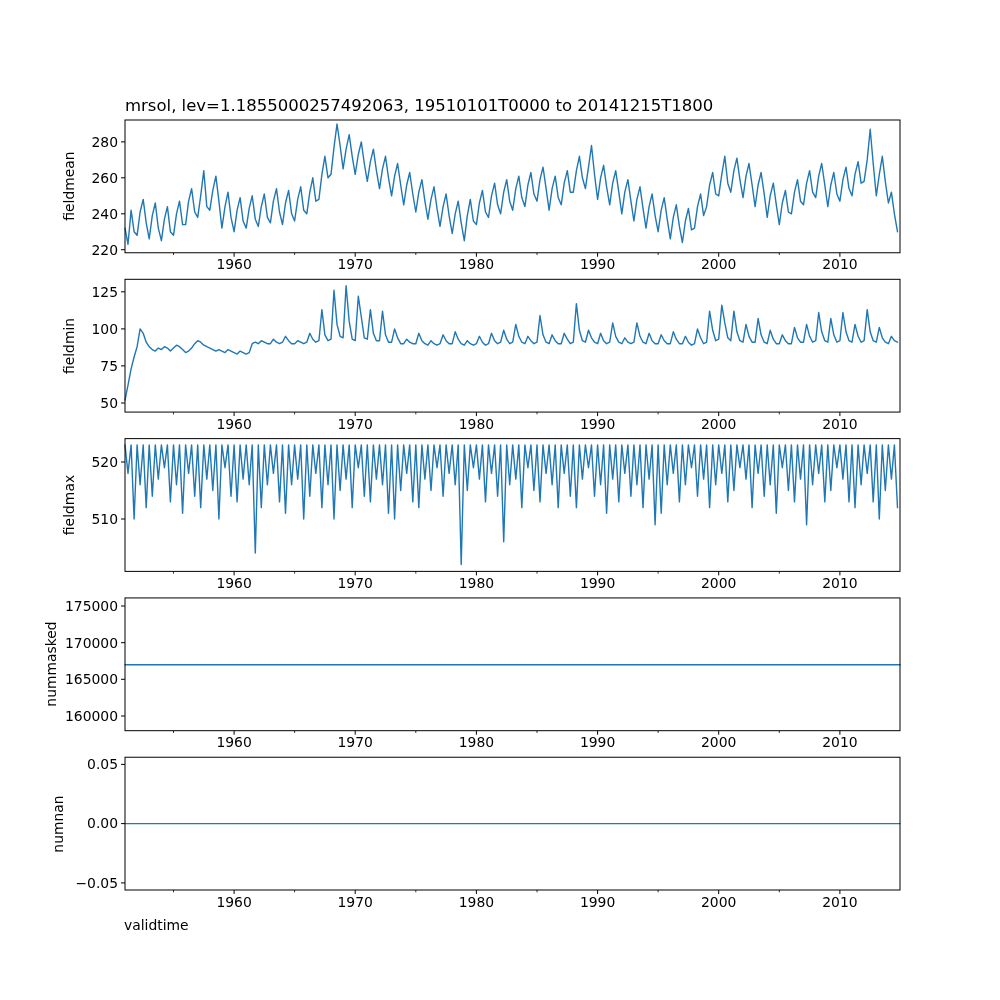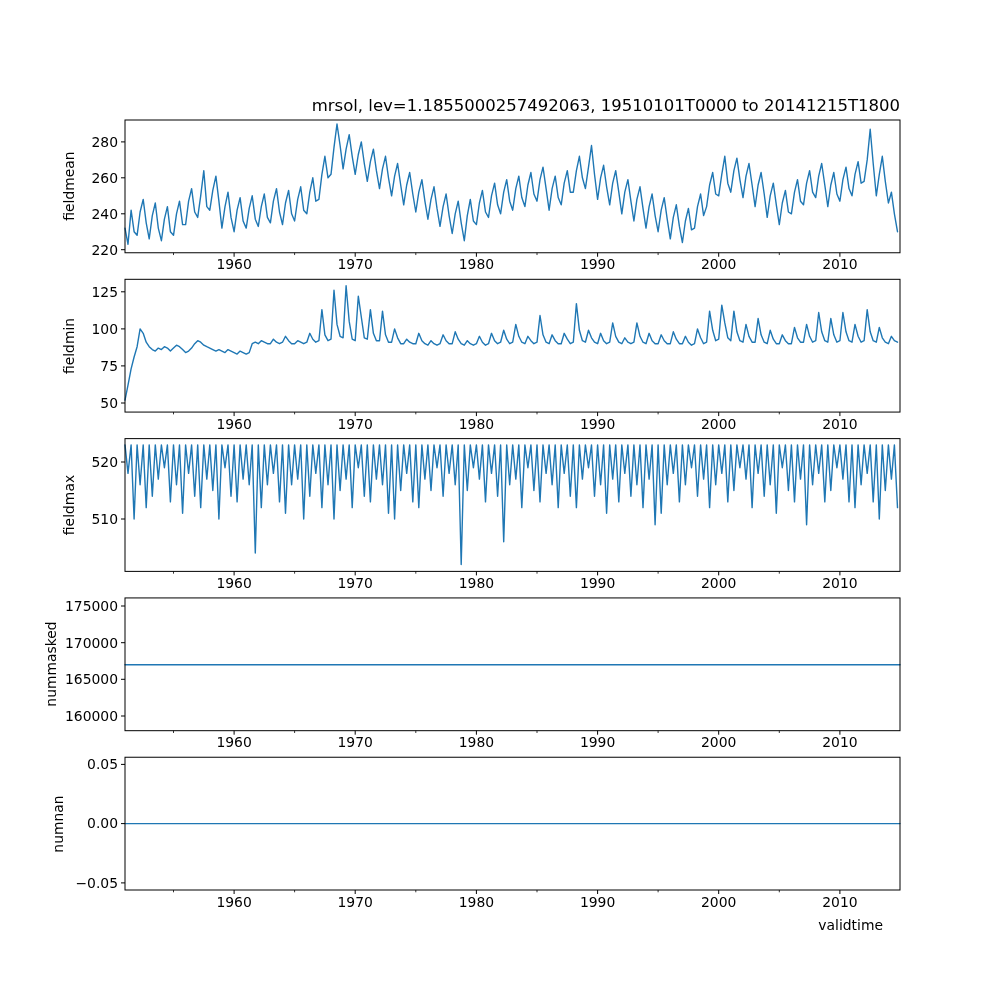--- a/index.html
+++ b/index.html
@@ -1,20 +1,20 @@
 <!DOCTYPE html>
 <html><head>
 <meta charset="utf-8">
 <style>
   html,body{margin:0;padding:0;background:#fff;}
   .figure{position:relative;width:1000px;height:1000px;background:#ffffff;
           font-family:"DejaVu Sans",sans-serif;color:#000;overflow:hidden;}
-  .chart-title{position:absolute;left:125px;top:96px;width:775px;text-align:right;
+  .chart-title{position:absolute;left:125px;top:96px;width:775px;text-align:left;
                font-size:16.5px;white-space:nowrap;}
-  .axis-xlabel{position:absolute;left:108px;top:917px;width:775px;text-align:right;
+  .axis-xlabel{position:absolute;left:124px;top:917px;width:775px;text-align:left;
                font-size:13.9px;}
   .ylabel{position:absolute;font-size:13.9px;white-space:nowrap;
           transform:translate(-50%,-50%) rotate(-90deg);}
   .ylabel-1{left:69px;top:186px;}
   .ylabel-2{left:69px;top:346px;}
   .ylabel-3{left:69px;top:505px;}
   .ylabel-4{left:51px;top:664px;}
   .ylabel-5{left:58px;top:824px;}
   svg text{font-family:"DejaVu Sans",sans-serif;fill:#000;}
 </style>

